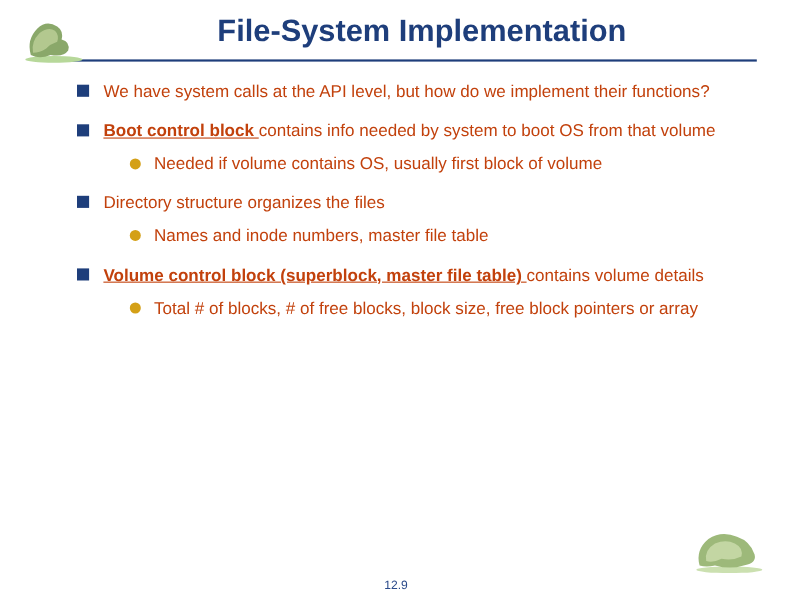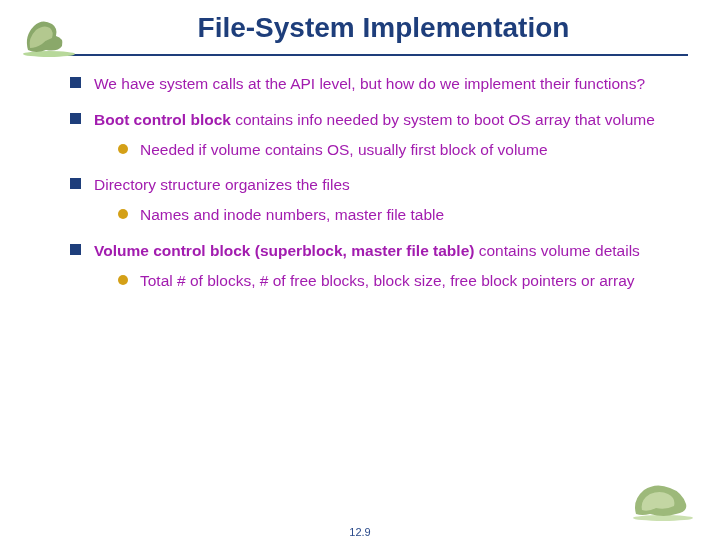--- a/index.html
+++ b/index.html
@@ -47,21 +47,21 @@
     position: absolute;
     bottom: 18px;
     right: 22px;
     width: 70px;
     height: 44px;
   }
   .content {
     padding: 18px 50px 0 70px;
     font-size: 15.5px;
     line-height: 1.28;
-    color: #a21caf;
+    color: #c2410c;
   }
   .b1 {
     position: relative;
     margin: 0 0 16px 0;
     padding-left: 24px;
   }
   .b1::before {
     content: "";
     position: absolute;
     left: 0;
@@ -87,21 +87,21 @@
   }
   .footer {
     position: absolute;
     bottom: 2px;
     left: 0;
     width: 100%;
     text-align: center;
     font-size: 11px;
     color: #2a4a8a;
   }
-  b { font-weight: bold; }
+  b { font-weight: bold; text-decoration: underline; }
 </style>
 </head>
 <body>
 
 <div class="slide">
 
   <div class="header">
     <svg class="logo-tl" viewBox="0 0 62 42">
       <ellipse cx="31" cy="38" rx="26" ry="3" fill="#b7d89a"></ellipse>
       <path d="M10 34 Q6 20 16 10 Q24 2 34 8 Q40 12 38 20 Q46 22 44 30 Q40 36 28 34 Q18 38 10 34 Z" fill="#8aa86a"></path>
@@ -111,21 +111,21 @@
     <hr class="hr-line">
   </div>
 
   <div class="content">
 
     <div class="b1">
       <span>We have system calls at the API level, but how do we implement their functions?</span>
     </div>
 
     <div class="b1">
-      <b>Boot control block </b><span>contains info needed by system to boot OS array that volume</span>
+      <b>Boot control block </b><span>contains info needed by system to boot OS from that volume</span>
       <div class="b2">
         <span>Needed if volume contains OS, usually first block of volume</span>
       </div>
     </div>
 
     <div class="b1">
       <span>Directory structure organizes the files</span>
       <div class="b2">
         <span>Names and inode numbers, master file table</span>
       </div>

